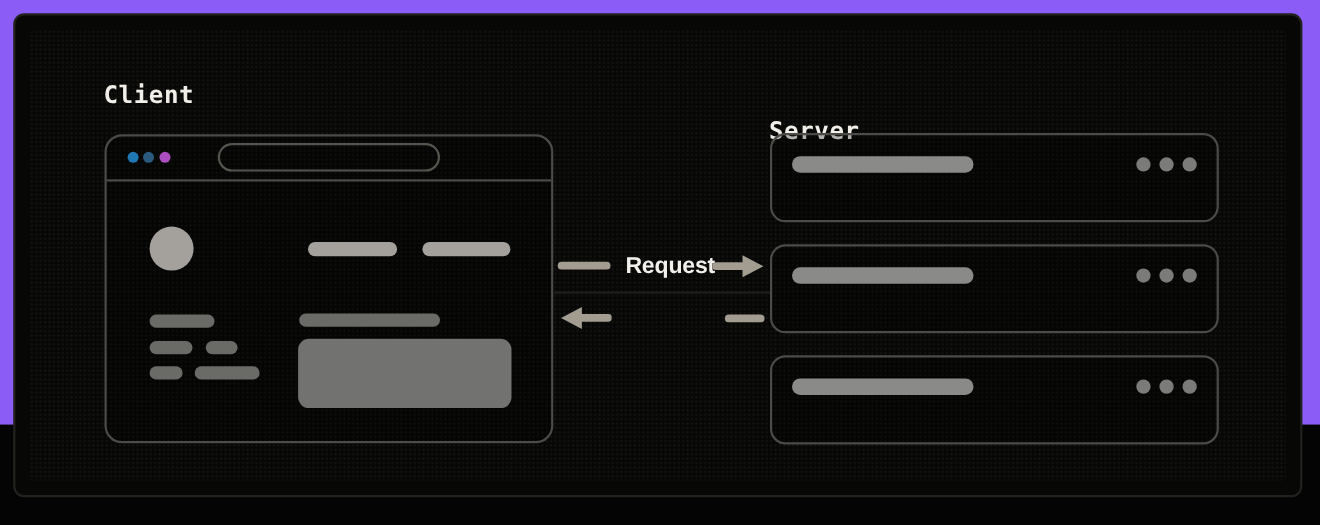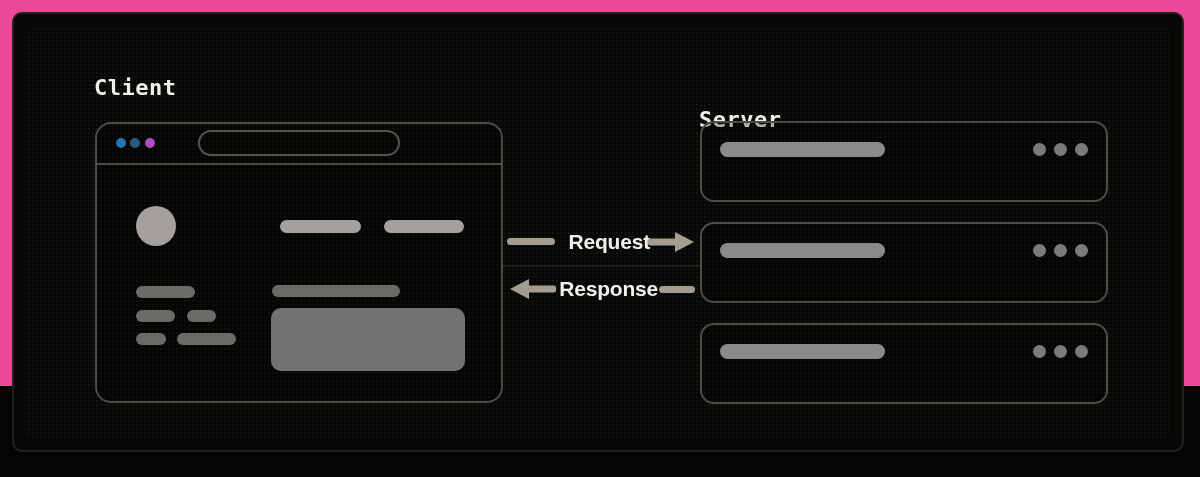--- a/index.html
+++ b/index.html
@@ -1,17 +1,17 @@
 <!DOCTYPE html>
 <html><head>
 <meta charset="utf-8">
 <style>
   html,body{margin:0;padding:0;background:#040404;}
   body{width:1200px;height:477px;overflow:hidden;font-family:"Liberation Sans",sans-serif;}
-  .stage{position:relative;width:1200px;height:386px;background:#ec4899;}
+  .stage{position:relative;width:1200px;height:386px;background:#8b5cf6;}
 
   
   .panel{position:absolute;left:12px;top:12px;width:1172px;height:440px;
          border:2px solid #22221e;border-radius:10px;background:#070706;box-sizing:border-box;}
   .panel-texture{position:absolute;inset:13px;border-radius:4px;
          background-image:radial-gradient(rgba(235,235,215,0.05) 1px,rgba(0,0,0,0) 1.2px);
          background-size:4px 4px;}
 
   
   .section-label{position:absolute;font-family:"DejaVu Sans Mono","Liberation Mono",monospace;
@@ -106,21 +106,20 @@
   <div class="flow-label req-label">Request</div>
   <svg class="arrow-svg req-arrow" viewBox="0 0 48 24">
     <path d="M3 12 H28" stroke="#a39d91" stroke-width="7" stroke-linecap="round" fill="none"></path>
     <path d="M27 2 L46 12 L27 22 Z" fill="#a39d91"></path>
   </svg>
 
   <svg class="arrow-svg resp-arrow" viewBox="0 0 48 24">
     <path d="M45 12 H20" stroke="#a39d91" stroke-width="7" stroke-linecap="round" fill="none"></path>
     <path d="M21 2 L2 12 L21 22 Z" fill="#a39d91"></path>
   </svg>
-  <div class="flow-label resp-label">Response</div>
   <div class="flow-line resp-line"></div>
 
   <div class="section-label server-label">Server</div>
 
   <div class="server-node s1">
     <div class="server-bar"></div>
     <div class="server-dots">
         <span></span>
         <span></span>
         <span></span>

